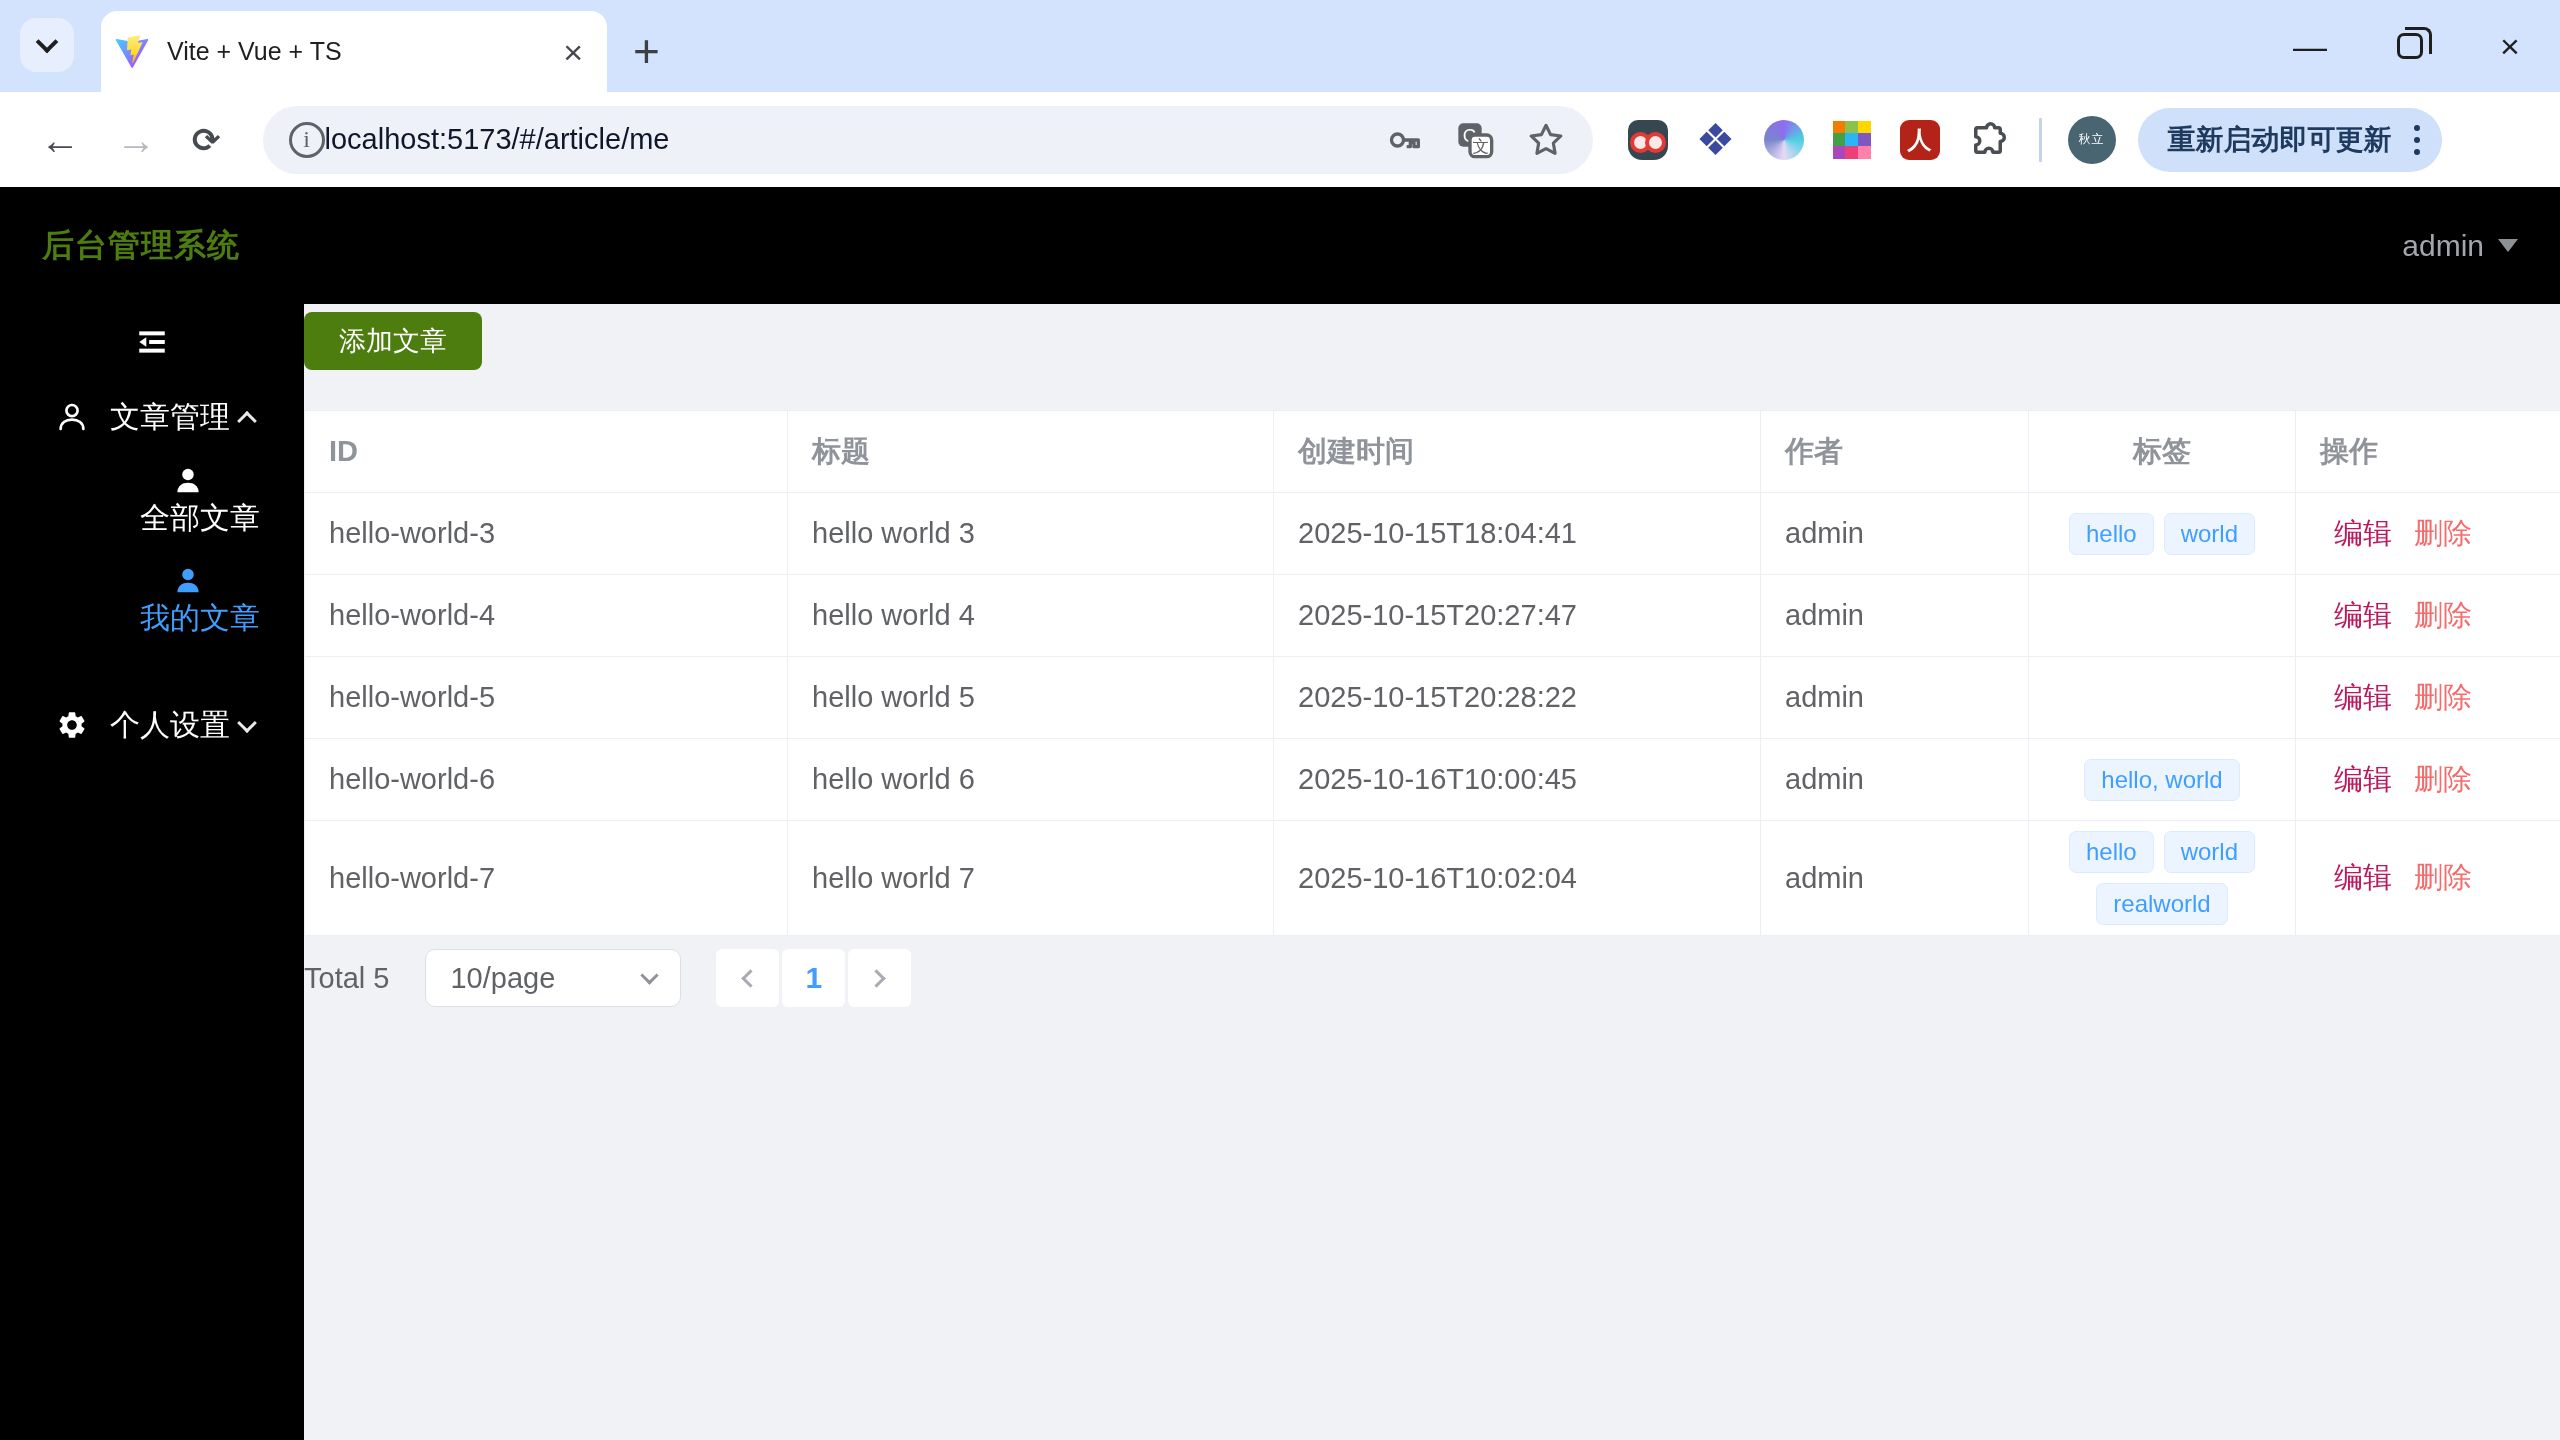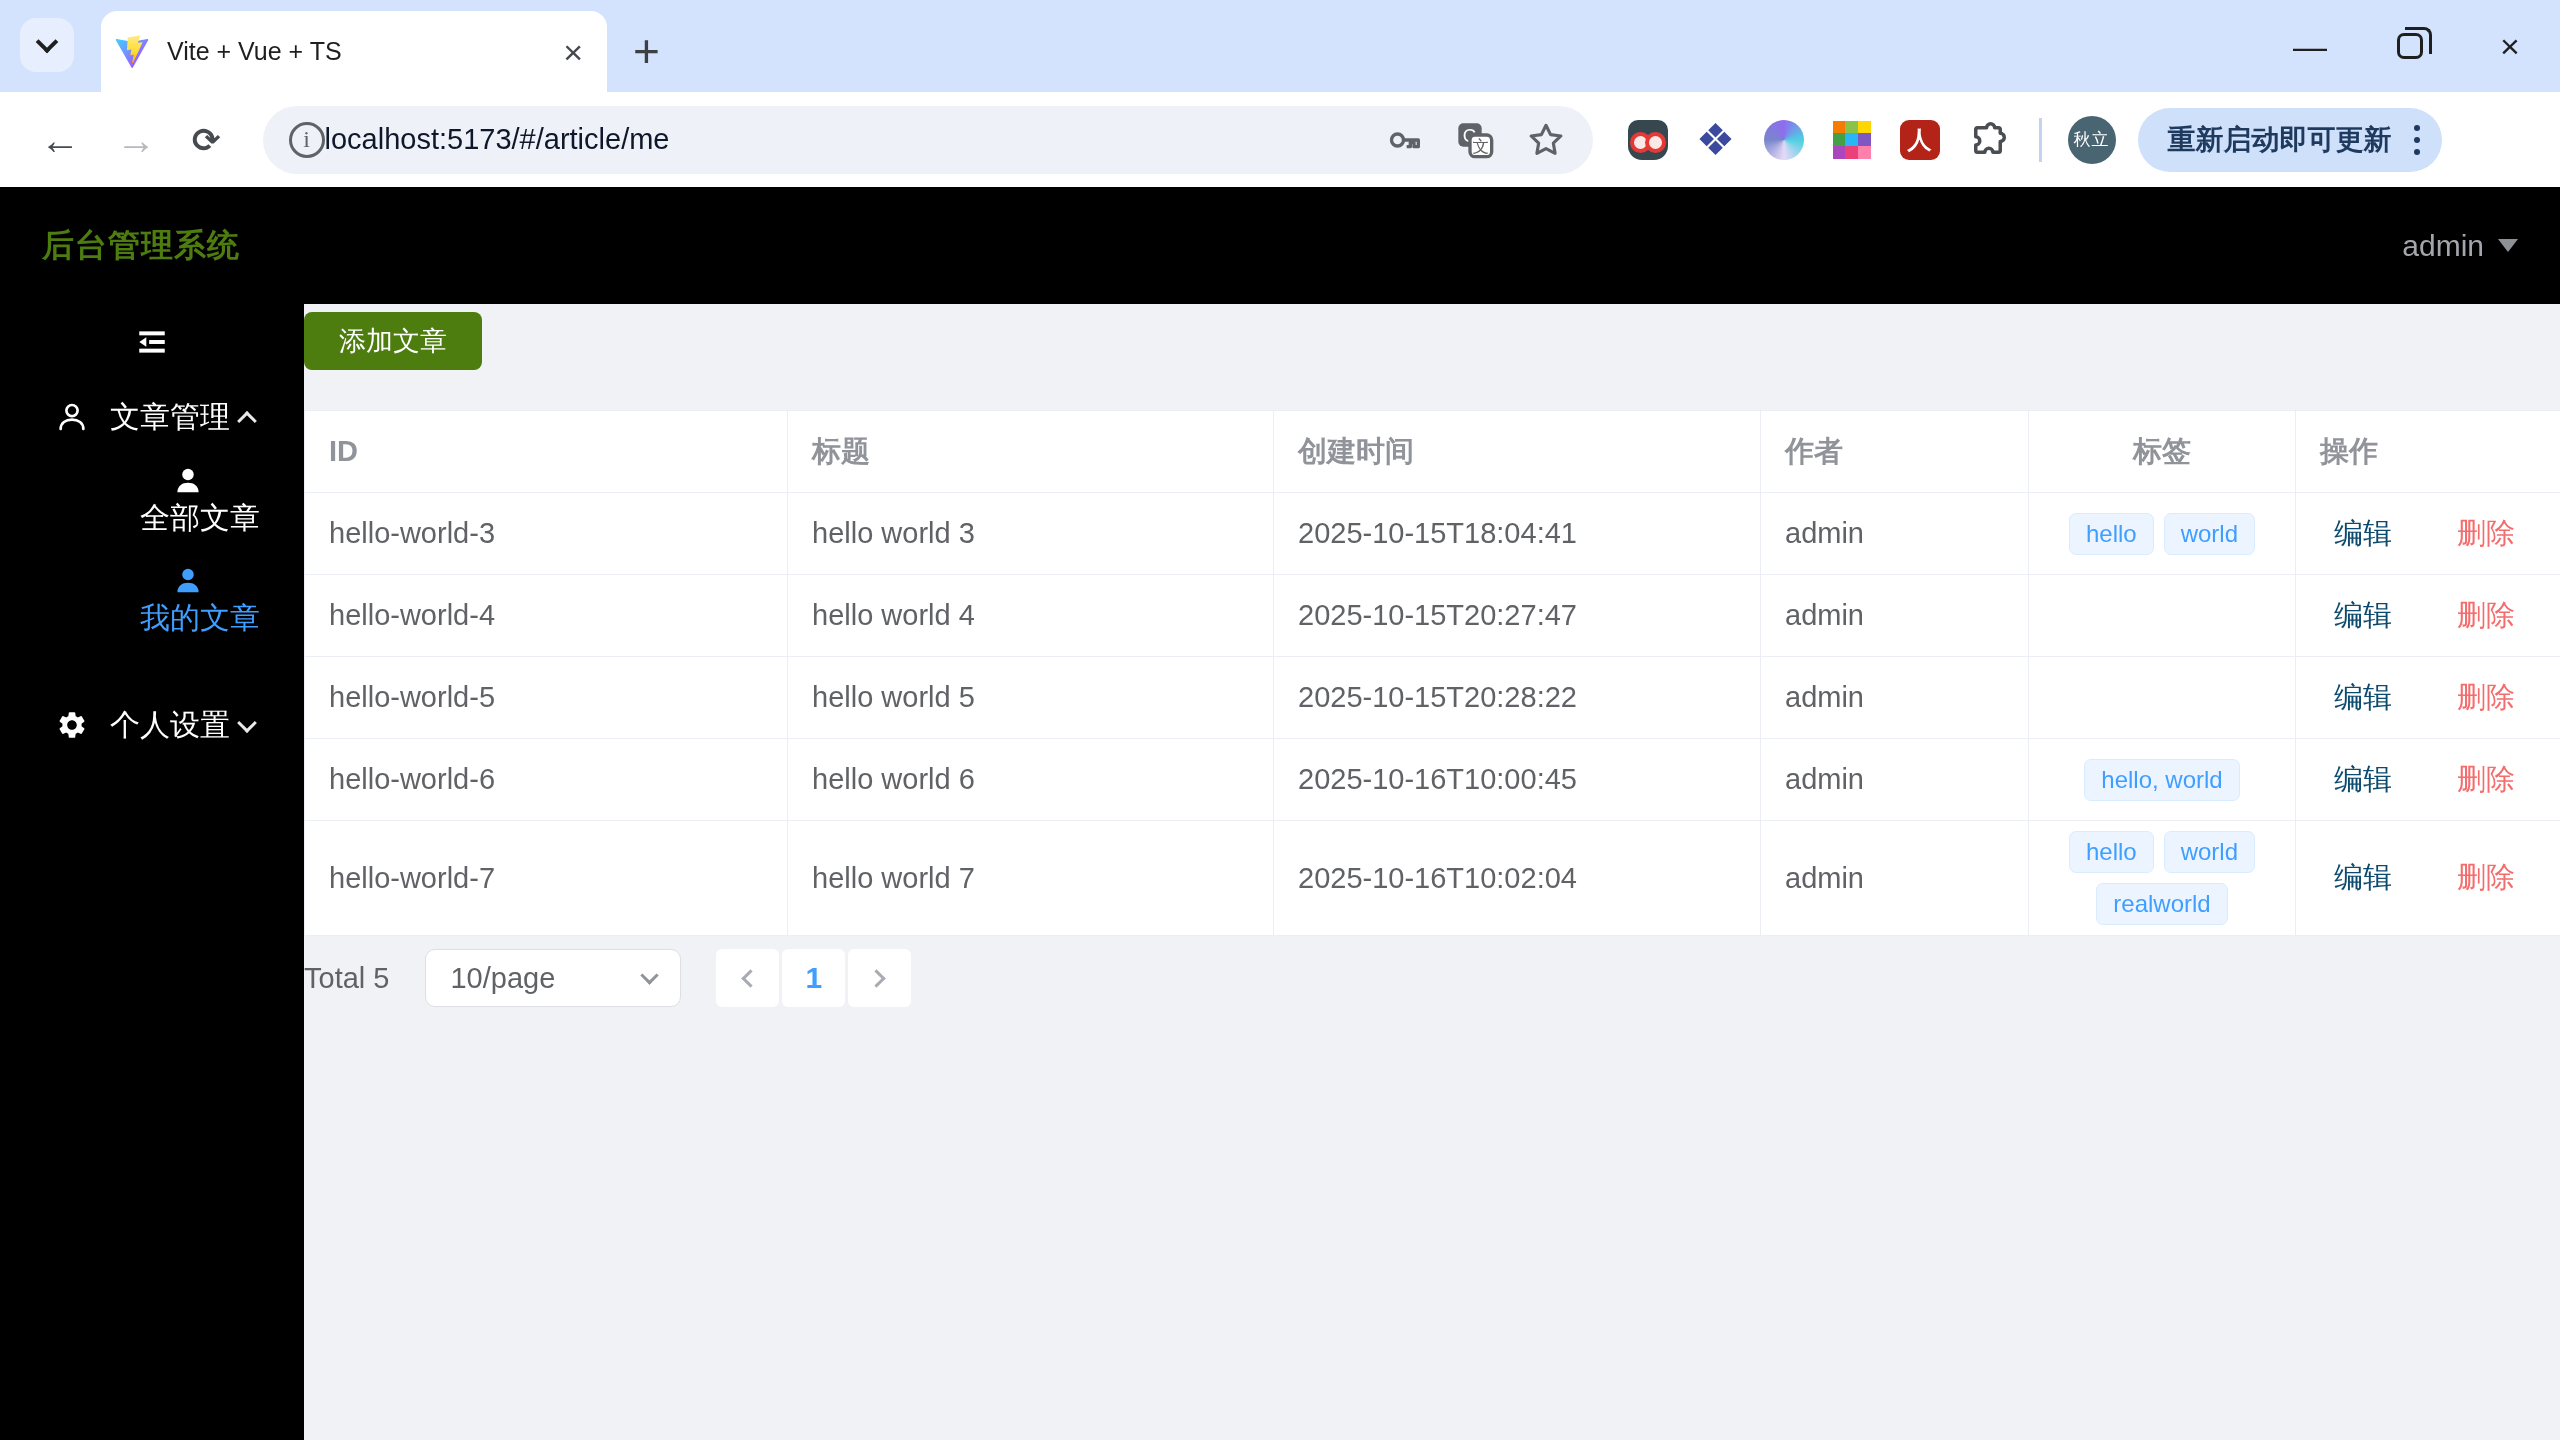--- a/index.html
+++ b/index.html
@@ -45,21 +45,21 @@
     border:4px solid #e53935; border-radius:50%; background:#fbe9e7; }
   .monkey::before{ left:2px; } .monkey::after{ right:2px; }
   .clover { font-size:44px; color:#3b4a9f; line-height:1; }
   .swirl { width:40px; height:40px; border-radius:50%;
     background:conic-gradient(#8e6cf0,#4dd0e1,#e6d9f7,#7986cb,#8e6cf0); }
   .gridic { width:38px; height:38px; display:grid; grid-template-columns:repeat(3,1fr); grid-template-rows:repeat(3,1fr); }
   .pdfic { width:40px; height:40px; background:#b42318; border-radius:9px; color:#fff;
     display:flex; align-items:center; justify-content:center; font-size:24px; font-weight:bold; }
   .divider { width:3px; height:44px; background:#c4d3ef; margin:0 26px 0 30px; }
   .avatar { width:48px; height:48px; border-radius:50%; background:#4a6572; color:#fff;
-    font-size:17px; display:flex; align-items:center; justify-content:center; letter-spacing:1px; flex:none; }
+    font-size:12px; display:flex; align-items:center; justify-content:center; letter-spacing:1px; flex:none; }
   .updatepill { margin-left:22px; height:64px; background:#cfe0fb; border-radius:32px;
     display:flex; align-items:center; padding:0 22px 0 30px; }
   .updatepill span.lbl { font-size:28px; color:#1e3a5f; font-weight:600; }
   .dots { display:flex; flex-direction:column; gap:6px; margin-left:22px; }
   .dots i { width:6px; height:6px; border-radius:50%; background:#1e3a5f; }
 
   
   .page { flex:1; display:flex; flex-direction:column; background:#000; min-height:0; }
   .appheader { height:117px; display:flex; align-items:center; justify-content:space-between;
     padding:0 42px; flex:none; }
@@ -91,21 +91,21 @@
   th, td { border-right:1px solid #ebeef5; border-bottom:1px solid #ebeef5;
     font-size:29px; padding:0 24px; height:82px; vertical-align:middle; }
   th { color:#909399; font-weight:bold; text-align:left; }
   td { color:#606266; }
   th.c-tags, td.c-tags { text-align:center; padding:10px 12px; }
   td.c-actions { padding-left:38px; }
   .tagbox { display:flex; flex-wrap:wrap; justify-content:center; align-items:flex-start; gap:10px 10px; }
   .tag { display:inline-block; background:#ecf5ff; border:1px solid #d9ecff; color:#409eff;
     font-size:24px; line-height:40px; padding:0 16px; border-radius:7px; white-space:nowrap; }
   .alink { font-size:29px; text-decoration:none; }
-  .alink.edit { color:#0c4a6e; margin-right:65px; }
+  .alink.edit { color:#be185d; margin-right:22px; }
   .alink.del { color:#f56c6c; }
 
   
   .pagerow { margin-top:13px; display:flex; align-items:center; height:58px; }
   .total { font-size:29px; color:#606266; }
   .psel { margin-left:36px; width:256px; height:58px; background:#fff; border:1px solid #dcdfe6;
     border-radius:10px; display:flex; align-items:center; padding:0 24px; }
   .psel .pslbl { font-size:29px; color:#606266; flex:1; }
   .schev { width:13px; height:13px; border-right:3px solid #909399; border-bottom:3px solid #909399;
     transform:rotate(45deg); margin-top:-6px; }

